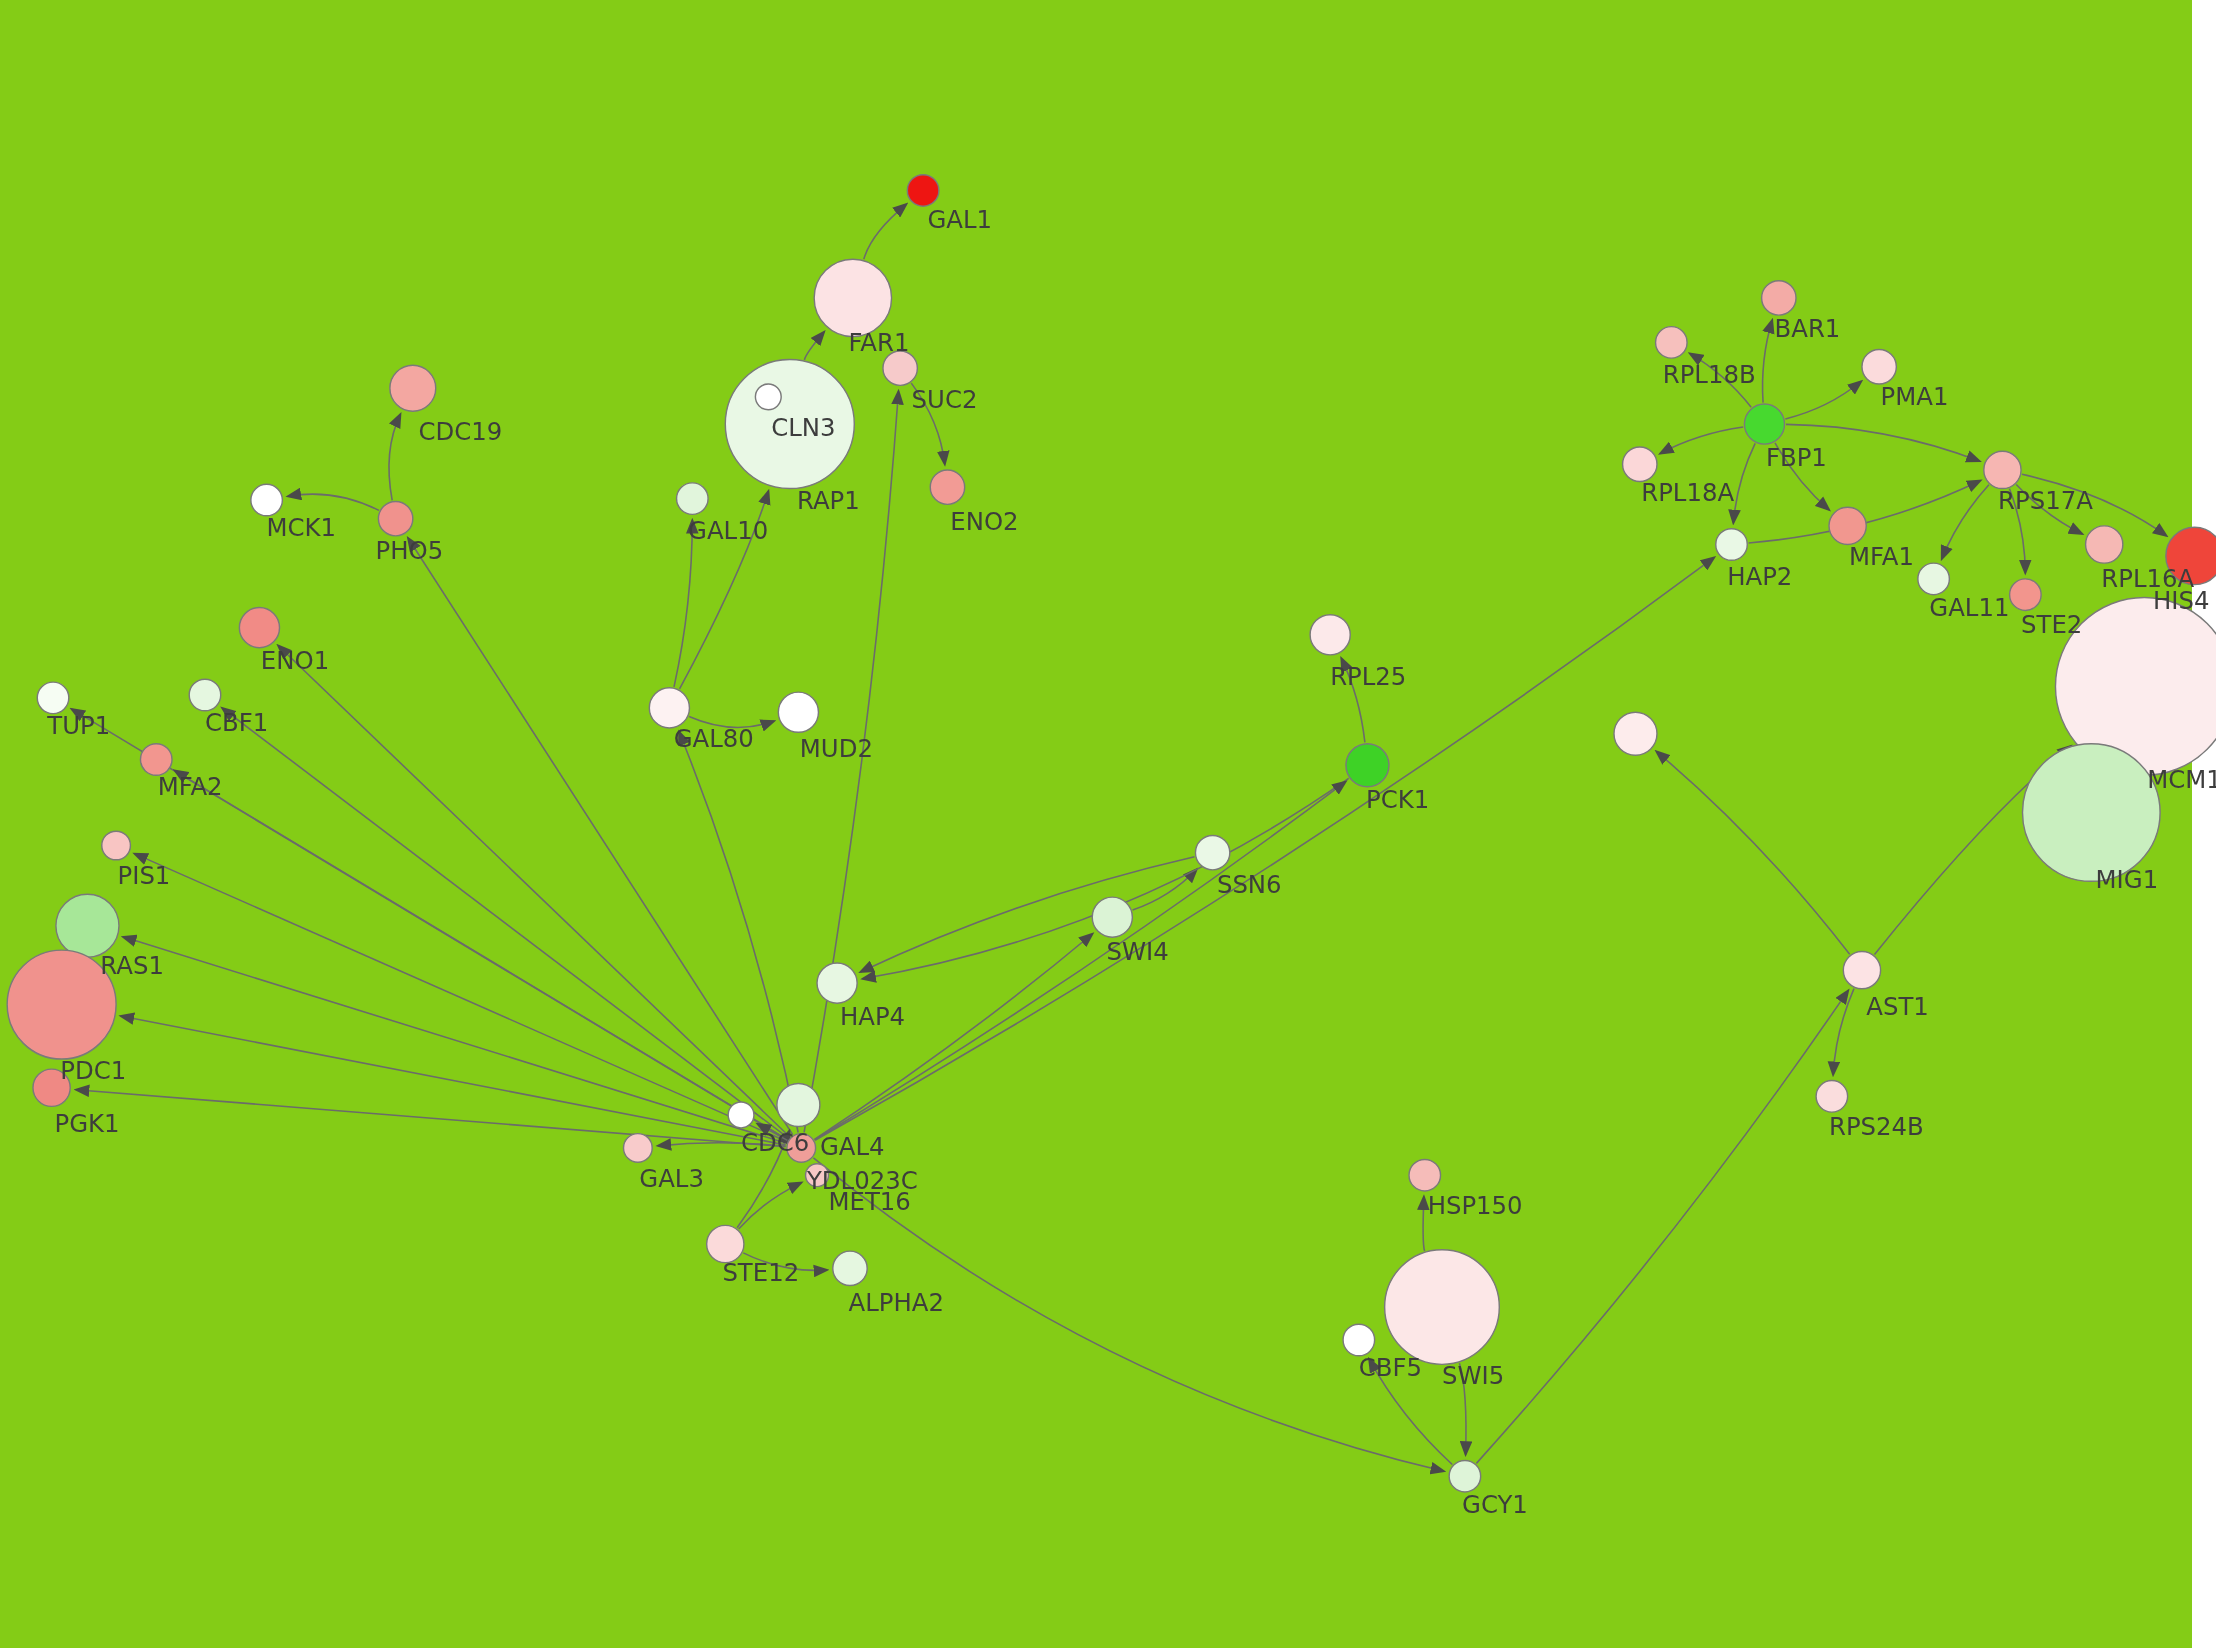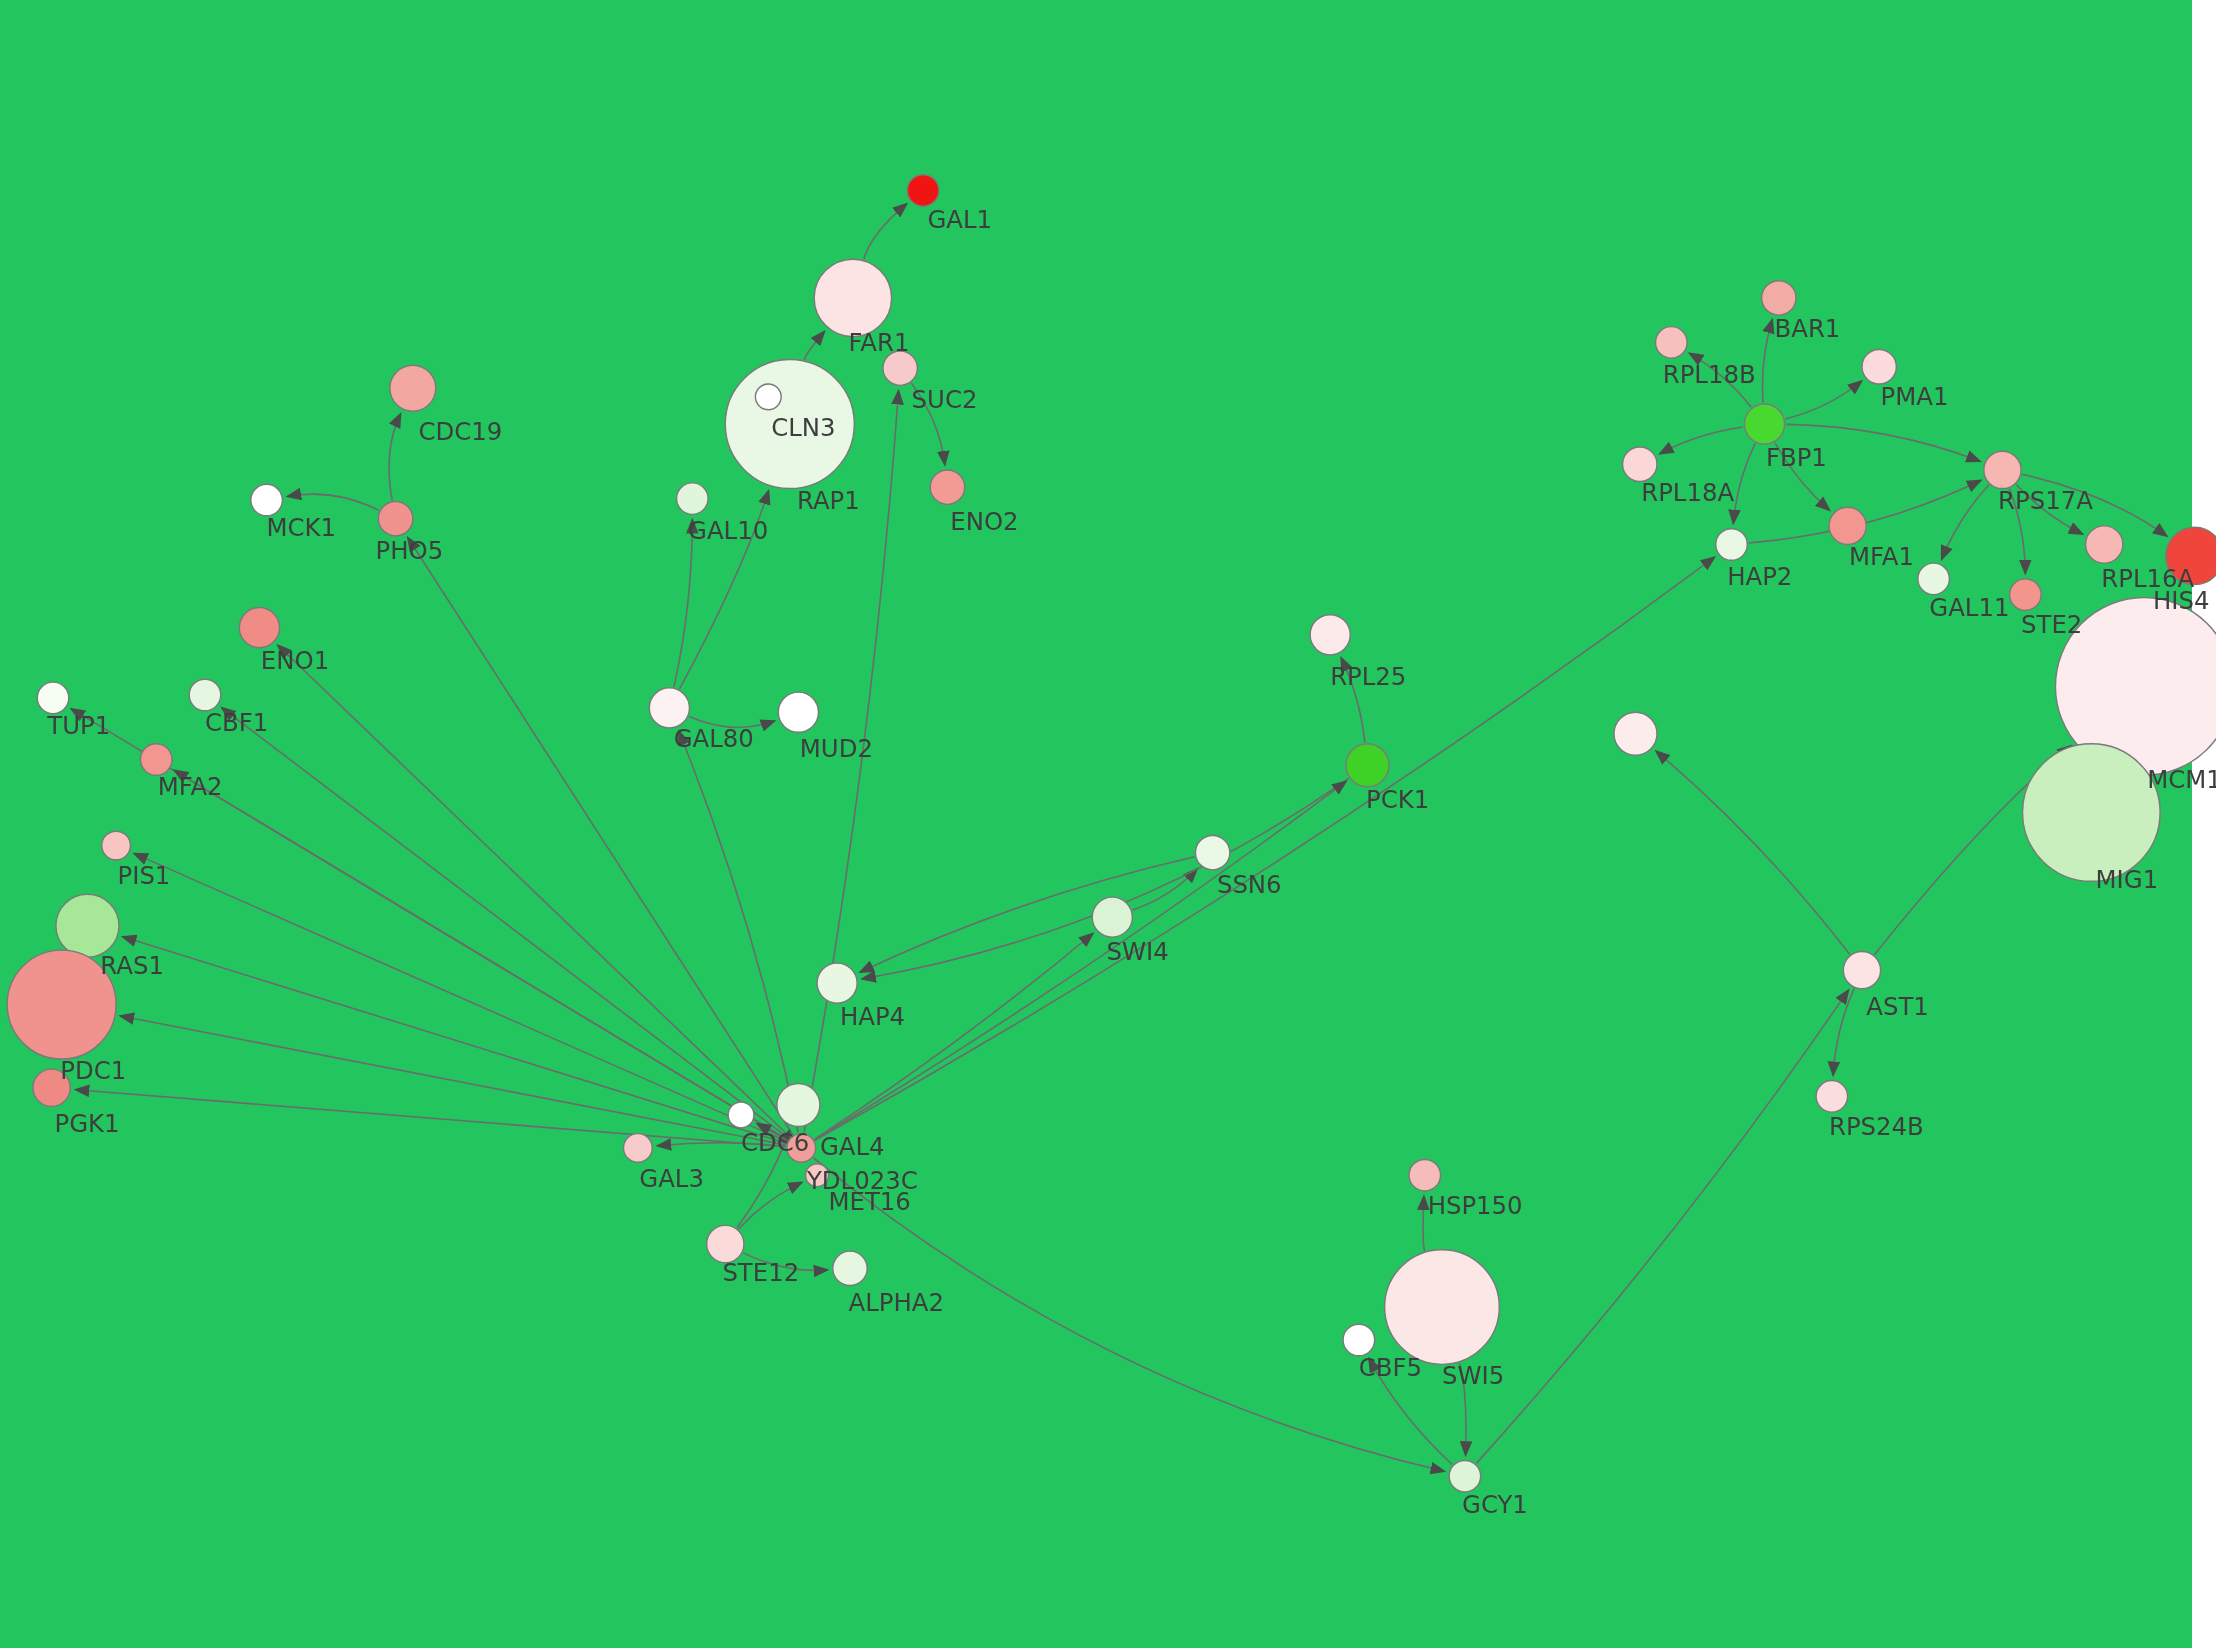--- a/index.html
+++ b/index.html
@@ -7,21 +7,21 @@
     padding: 0;
     background: #ffffff;
     width: 2216px;
     height: 1648px;
     overflow: hidden;
     font-family: "DejaVu Sans", sans-serif;
   }
   .stage {
     width: 2192px;
     height: 1648px;
-    background: #22c55e;
+    background: #84cc16;
   }
   svg { display: block; }
   .edge {
     fill: none;
     stroke: #6b6b6b;
     stroke-width: 1.1;
   }
   .node {
     stroke: #7a7a7a;
     stroke-width: 1;

